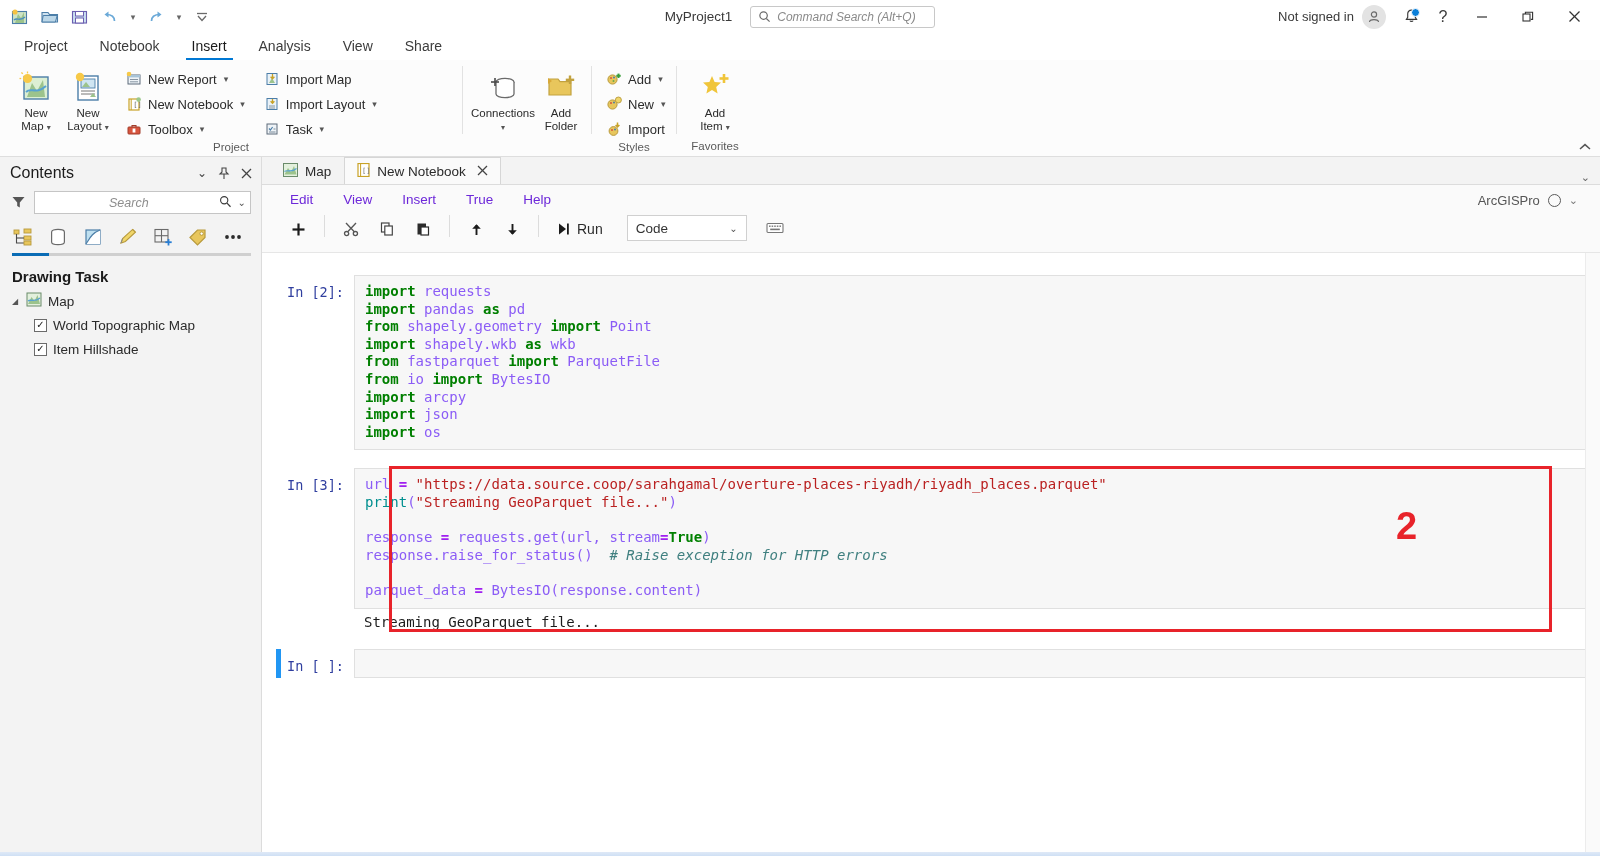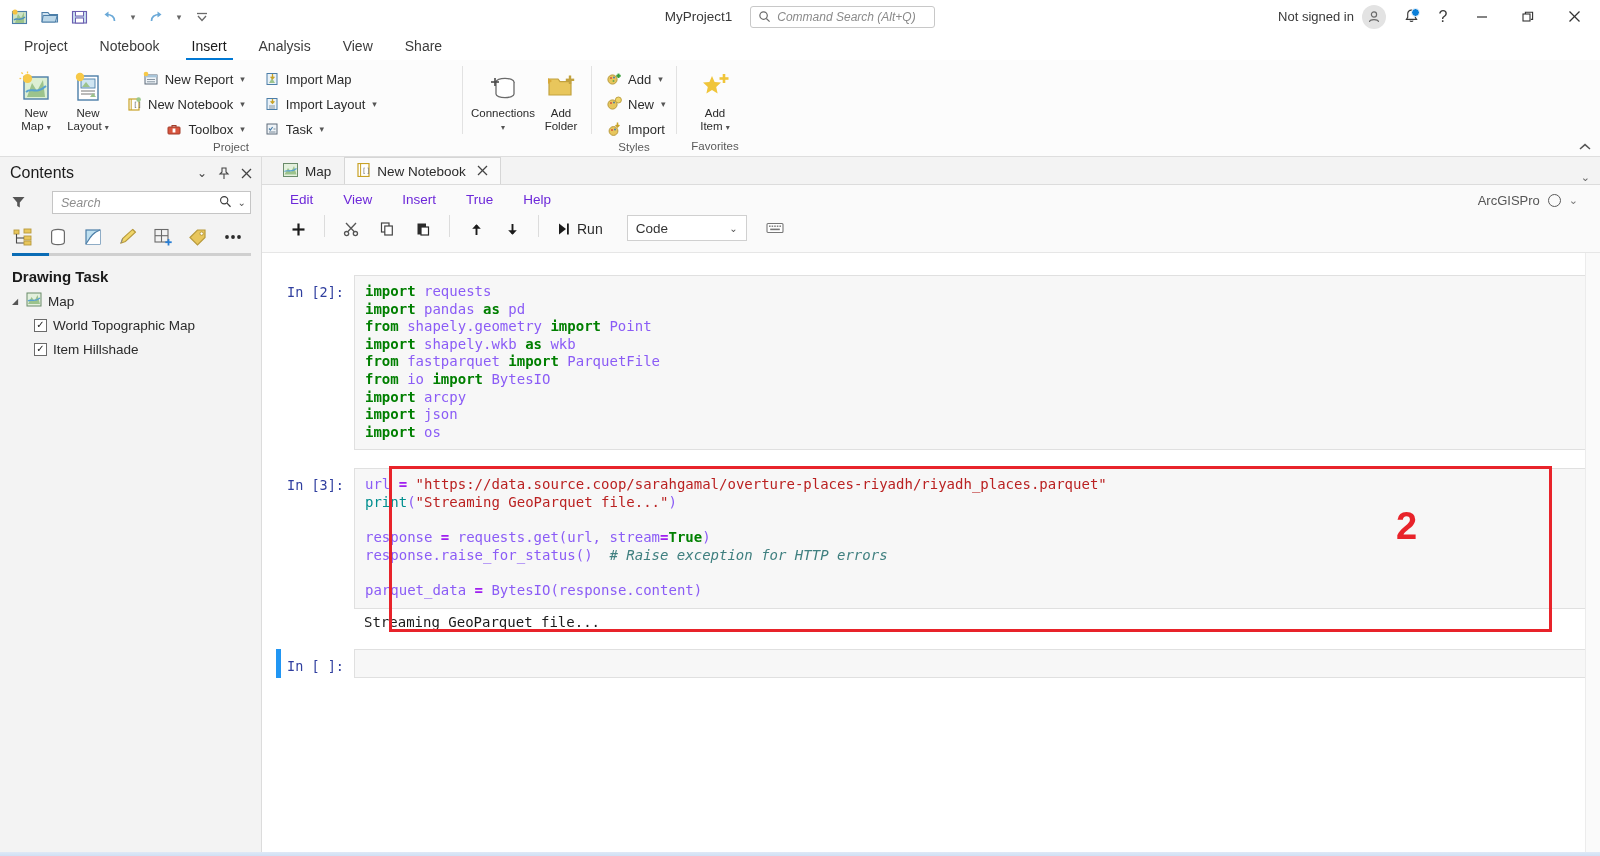--- a/index.html
+++ b/index.html
@@ -109,21 +109,21 @@
 
   
   .contents-pane {
     width:262px; background:#f3f3f3; border-right:1px solid #dcdcdc;
     display:flex; flex-direction:column;
   }
   .cp-header { height:32px; display:flex; align-items:center; padding:0 6px 0 10px; }
   .cp-title { font-size:16px; color:#1b1b1b; }
   .cp-hdr-btns { margin-left:auto; display:flex; align-items:center; gap:4px; color:#444; }
   .cp-hdr-btns span { width:18px; height:18px; display:flex; align-items:center; justify-content:center; font-size:12px; }
-  .cp-searchrow { display:flex; align-items:center; gap:24px; padding:2px 10px 6px 8px; }
+  .cp-searchrow { display:flex; align-items:center; gap:6px; padding:2px 10px 6px 8px;text-align:center; }
   .filter-ico { width:20px; display:flex; justify-content:center; color:#555; }
   .cp-search {
     flex:1; height:23px; background:#fff; border:1px solid #c5c5c5;
     display:flex; align-items:center; padding:0 4px 0 8px; gap:4px;
   }
   .cp-search .ph { flex:1; font-style:italic; color:#8d8d8d; font-size:12.5px; }
   .cp-toolbar { display:flex; align-items:center; padding:4px 8px 0 10px; gap:9px; }
   .cp-tool { width:26px; height:26px; display:flex; align-items:center; justify-content:center; }
   .cp-underline { margin:3px 10px 0 12px; height:3px; background:#cfcfcf; position:relative; }
   .cp-underline i { position:absolute; left:0; top:0; height:3px; width:37px; background:#0a6cb5; }
@@ -360,21 +360,21 @@
             <path d="M12 17 L16 12 L20 17 Z" fill="#9cc38c"></path>
             <line x1="11" y1="21" x2="25" y2="21" stroke="#777" stroke-width="1"></line>
             <line x1="11" y1="24" x2="25" y2="24" stroke="#777" stroke-width="1"></line>
             <path d="M20 27 L23 23 L26 27 Z" fill="#9cc38c"></path>
             <circle cx="10" cy="7" r="4.2" fill="#f7c948"></circle>
           </svg>
         </div>
         <div class="lab"><span>New</span><br><span>Layout</span> <span class="cv">▾</span></div>
       </div>
 
-      <div class="small-col" style="margin-left:6px;align-items:flex-end;">
+      <div class="small-col" style="margin-left:6px;">
         <div class="small-btn">
           <span class="ico">
             <svg width="16" height="16" viewBox="0 0 16 16">
                 <rect x="2" y="4" width="12" height="9" fill="#eef3f7" stroke="#5d6b7a" stroke-width="1"></rect>
                 <rect x="2" y="4" width="12" height="2.4" fill="#a8c4d8"></rect>
                 <line x1="4" y1="8.5" x2="12" y2="8.5" stroke="#7b8a99" stroke-width="0.9"></line>
                 <line x1="4" y1="10.8" x2="12" y2="10.8" stroke="#7b8a99" stroke-width="0.9"></line>
                 <circle cx="3" cy="3" r="2.3" fill="#f7c948"></circle>
               </svg>
           </span>

